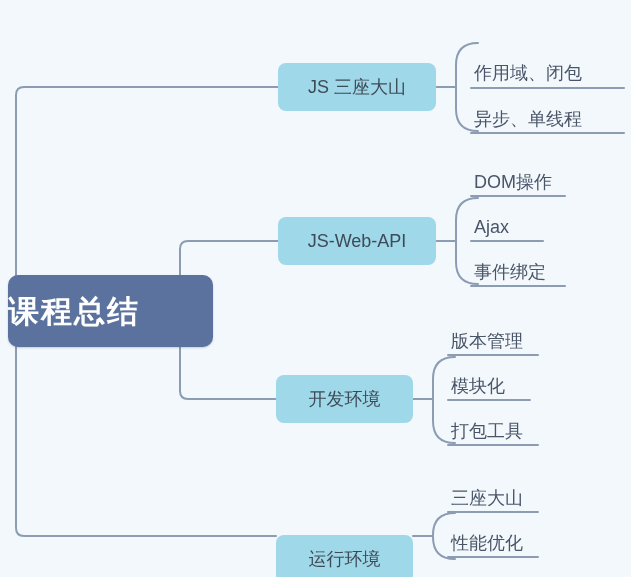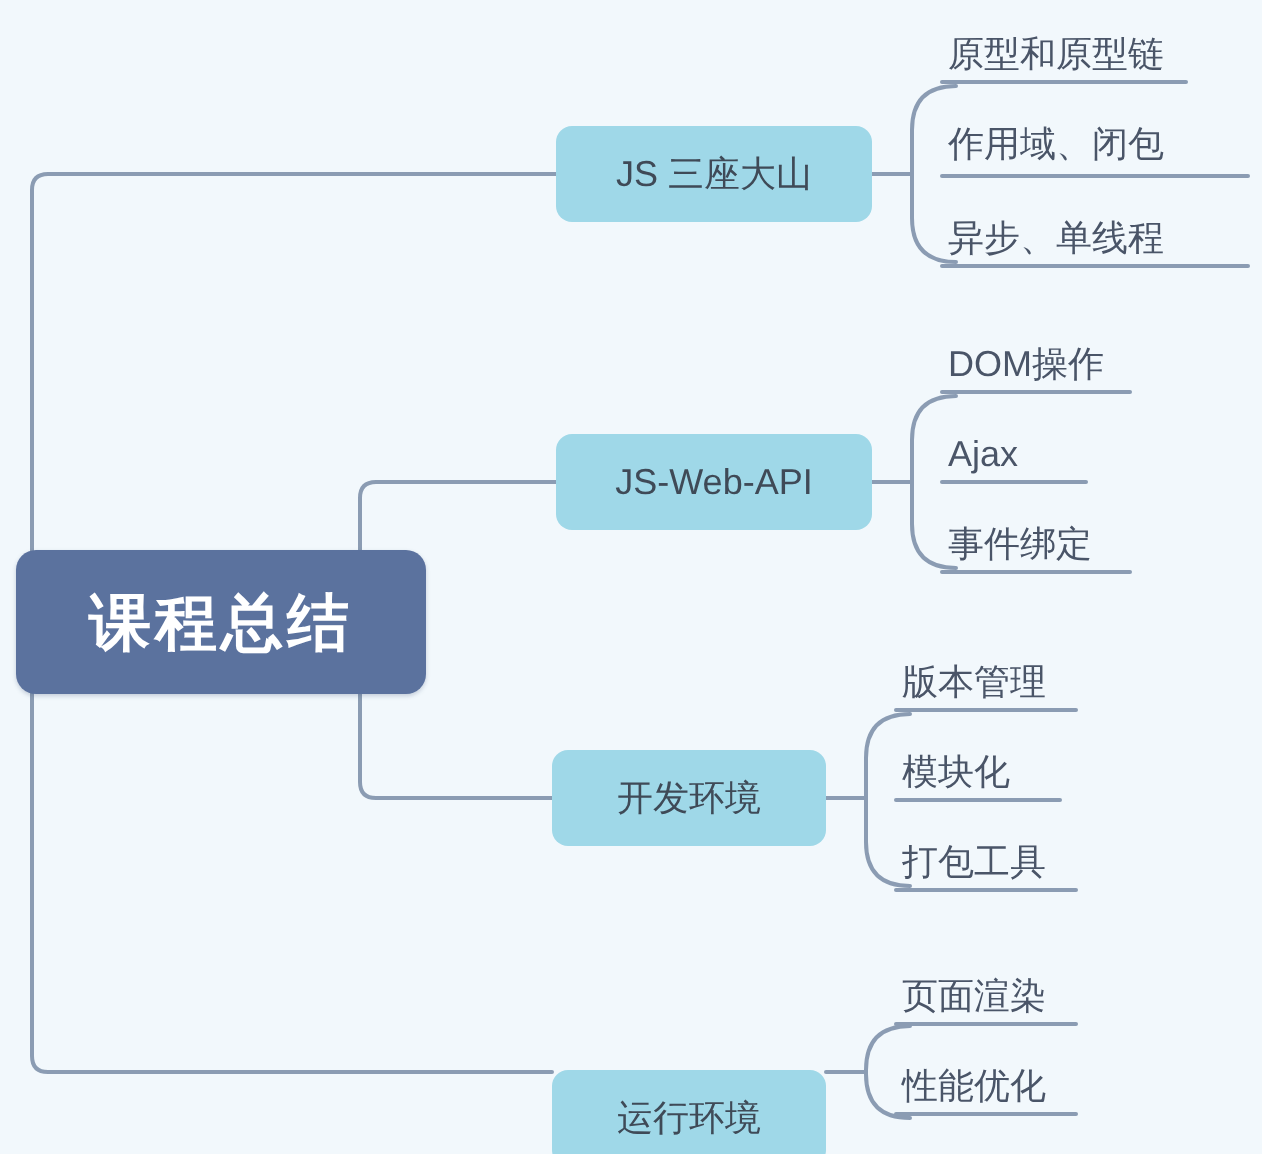--- a/index.html
+++ b/index.html
@@ -29,21 +29,20 @@
   .root-node {
     position: absolute;
     left: 8px;
     top: 275px;
     width: 205px;
     height: 72px;
     background: #5b729e;
     border-radius: 10px;
     display: flex;
     align-items: center;
-    justify-content: center;
     box-shadow: 0 1px 2px rgba(60, 80, 120, 0.25);
   }
   .root-label {
     color: #ffffff;
     font-size: 31px;
     font-weight: bold;
     letter-spacing: 2px;
     line-height: 1;
     white-space: nowrap;
   }
@@ -117,24 +116,20 @@
     </g>
   </svg>
 
   <div class="root-node">
     <span class="root-label">课程总结</span>
   </div>
 
   <div class="branch-node" id="branch-0">
     <span class="branch-label">JS 三座大山</span>
   </div>
-  <div class="leaf-node" style="left:470px; top:6px; width:155px; height:36px;">
-    <span class="leaf-label">原型和原型链</span>
-    <span class="leaf-rule" style="width:124px;"></span>
-  </div>
   <div class="leaf-node" style="left:470px; top:53px; width:155px; height:36px;font-family:Liberation Mono, monospace;">
     <span class="leaf-label">作用域、闭包</span>
     <span class="leaf-rule" style="width:155px;"></span>
   </div>
   <div class="leaf-node" style="left:470px; top:98px; width:155px; height:36px;">
     <span class="leaf-label">异步、单线程</span>
     <span class="leaf-rule" style="width:155px;"></span>
   </div>
 
   <div class="branch-node" id="branch-1">
@@ -166,21 +161,21 @@
   </div>
   <div class="leaf-node" style="left:447px; top:410px; width:110px; height:36px;">
     <span class="leaf-label">打包工具</span>
     <span class="leaf-rule" style="width:92px;"></span>
   </div>
 
   <div class="branch-node" id="branch-3">
     <span class="branch-label">运行环境</span>
   </div>
   <div class="leaf-node" style="left:447px; top:477px; width:110px; height:36px;">
-    <span class="leaf-label">页面渲染</span>
+    <span class="leaf-label">三座大山</span>
     <span class="leaf-rule" style="width:92px;"></span>
   </div>
   <div class="leaf-node" style="left:447px; top:522px; width:110px; height:36px;">
     <span class="leaf-label">性能优化</span>
     <span class="leaf-rule" style="width:92px;"></span>
   </div>
 
 </div>
 
 </body></html>

